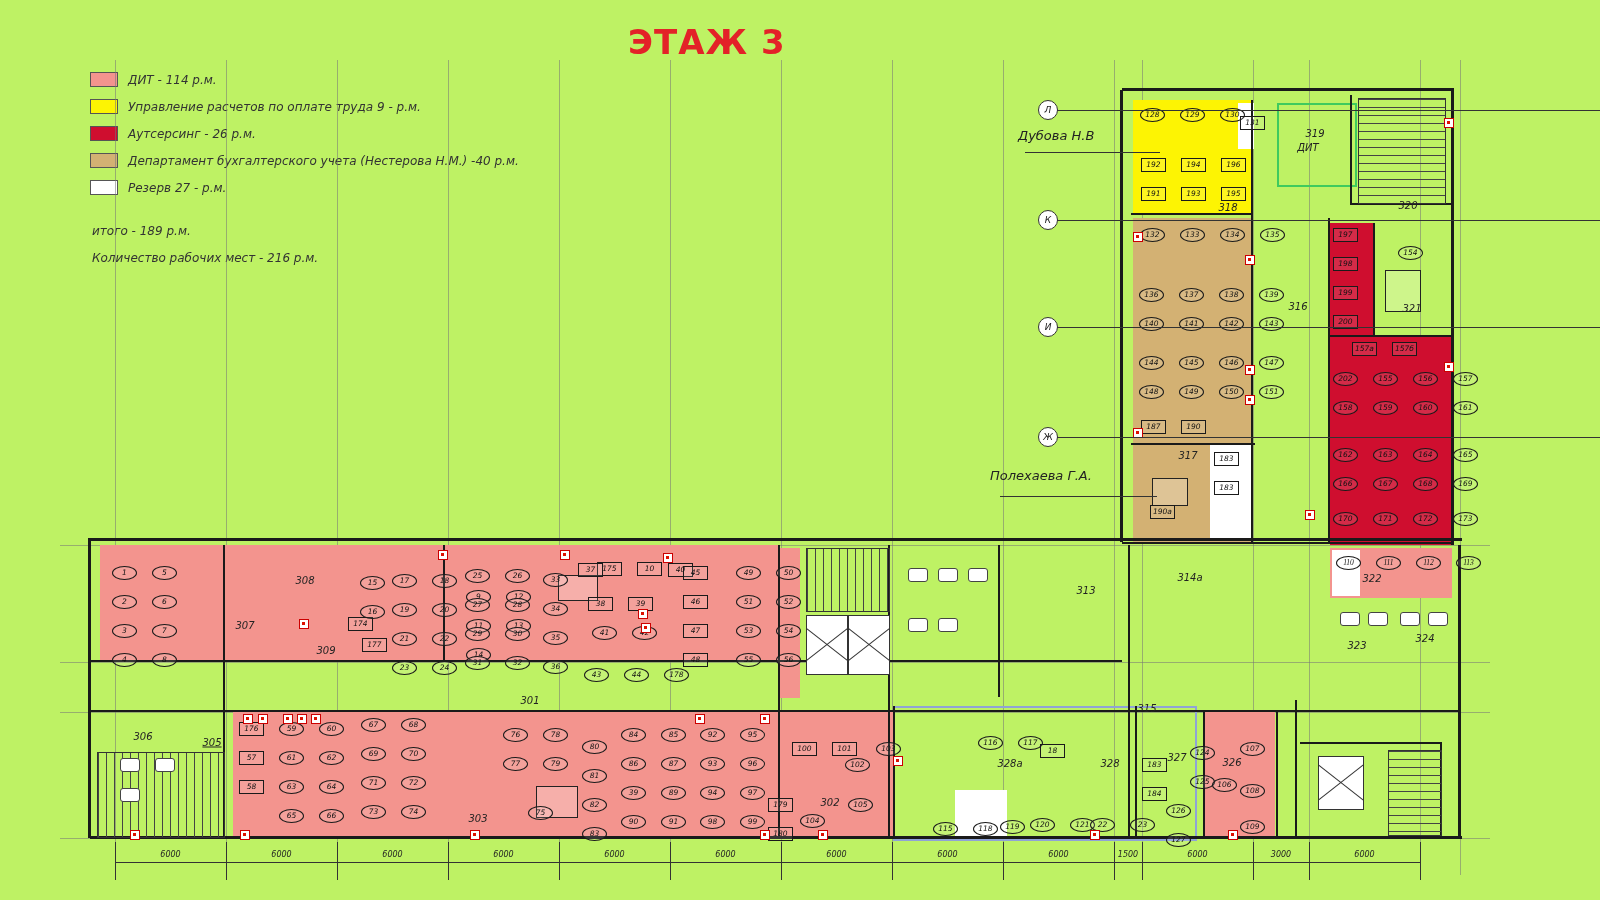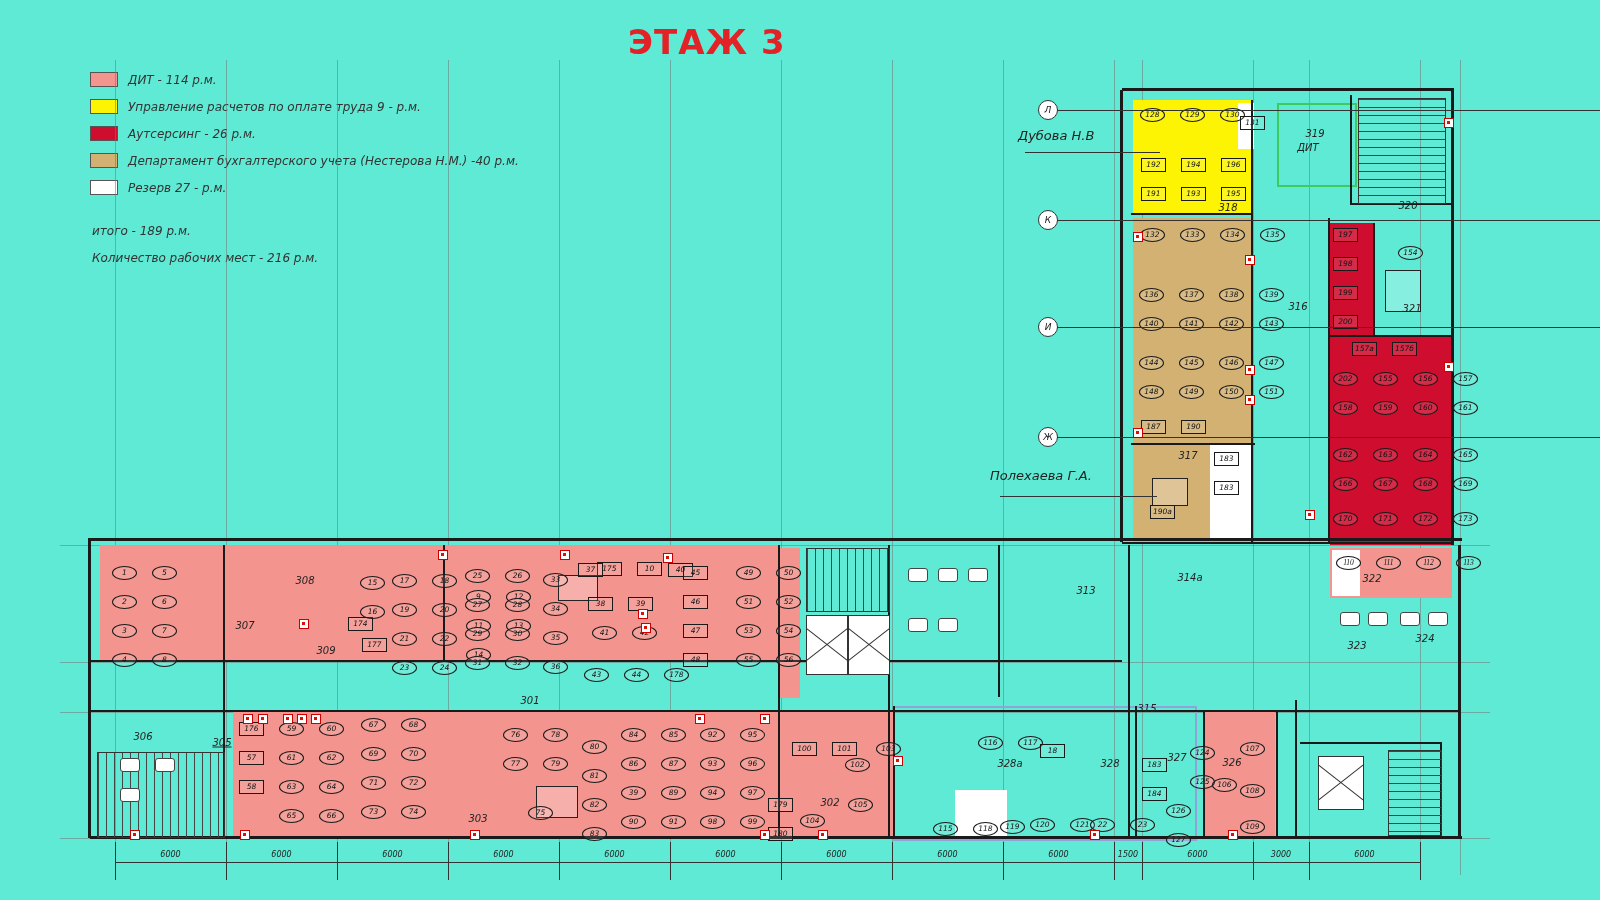--- a/index.html
+++ b/index.html
@@ -1,16 +1,16 @@
 <!DOCTYPE html>
 <html><head>
 <meta charset="utf-8">
 <style>
   html,body{margin:0;padding:0;background:#fff;}
-  #stage{position:relative;width:1600px;height:900px;background:#5eead4;overflow:hidden;
+  #stage{position:relative;width:1600px;height:900px;background:#bef264;overflow:hidden;
          font-family:"DejaVu Sans",sans-serif;color:#222;}
   .abs{position:absolute;}
   #title{font-size:34px;font-weight:bold;letter-spacing:1px;}
   .leg-row{position:absolute;display:flex;align-items:center;gap:10px;}
   .leg-sw{width:26px;height:13px;border:1px solid #555;flex:0 0 auto;}
   .leg-tx,.sum-tx{font-style:italic;font-size:12px;color:#333;white-space:nowrap;}
   .zone{position:absolute;}
   .wall{position:absolute;background:#1a1a1a;}
   .gline{position:absolute;background:#777;opacity:.55;}
   .room-label{position:absolute;font-style:italic;font-size:10px;color:#222;white-space:nowrap;transform:translate(-50%,-50%);}
@@ -497,21 +497,21 @@
       <div class="marker" style="left: 1245px; top: 395px;"></div>
       <div class="marker" style="left: 1133px; top: 232px;"></div>
       <div class="marker" style="left: 1133px; top: 428px;"></div>
       <div class="marker" style="left: 1305px; top: 510px;"></div>
       <div class="marker" style="left: 893px; top: 756px;"></div>
       <div class="marker" style="left: 1444px; top: 118px;"></div>
       <div class="marker" style="left: 1444px; top: 362px;"></div>
       <div class="room-label" style="left: 530px; top: 700px;">301</div>
       <div class="room-label" style="left: 830px; top: 802px;">302</div>
       <div class="room-label" style="left: 478px; top: 818px;">303</div>
-      <div class="room-label" style="left: 222px; top: 742px; text-decoration: underline;">305</div>
+      <div class="room-label" style="left: 212px; top: 742px; text-decoration: underline;">305</div>
       <div class="room-label" style="left: 143px; top: 736px;">306</div>
       <div class="room-label" style="left: 245px; top: 625px;">307</div>
       <div class="room-label" style="left: 305px; top: 580px;">308</div>
       <div class="room-label" style="left: 326px; top: 650px;">309</div>
       <div class="room-label" style="left: 1086px; top: 590px;">313</div>
       <div class="room-label" style="left: 1190px; top: 577px;">314а</div>
       <div class="room-label" style="left: 1147px; top: 708px;">315</div>
       <div class="room-label" style="left: 1298px; top: 306px;">316</div>
       <div class="room-label" style="left: 1188px; top: 455px;">317</div>
       <div class="room-label" style="left: 1228px; top: 207px;">318</div>

